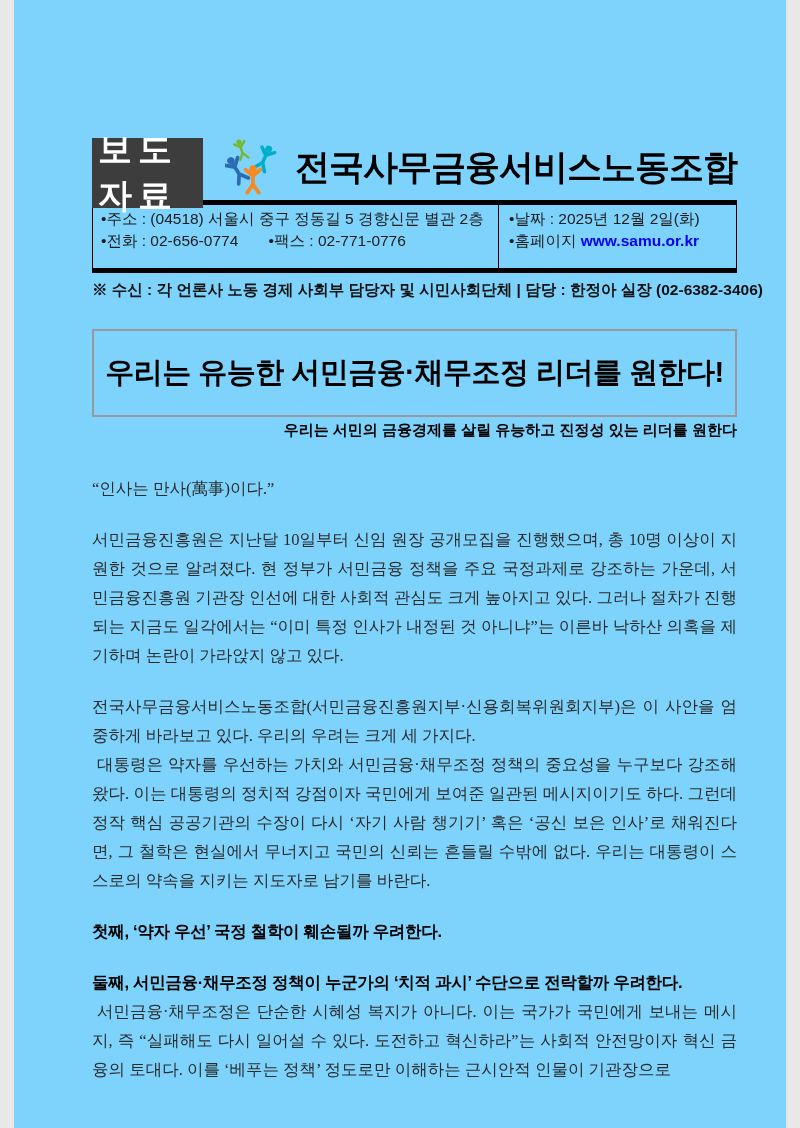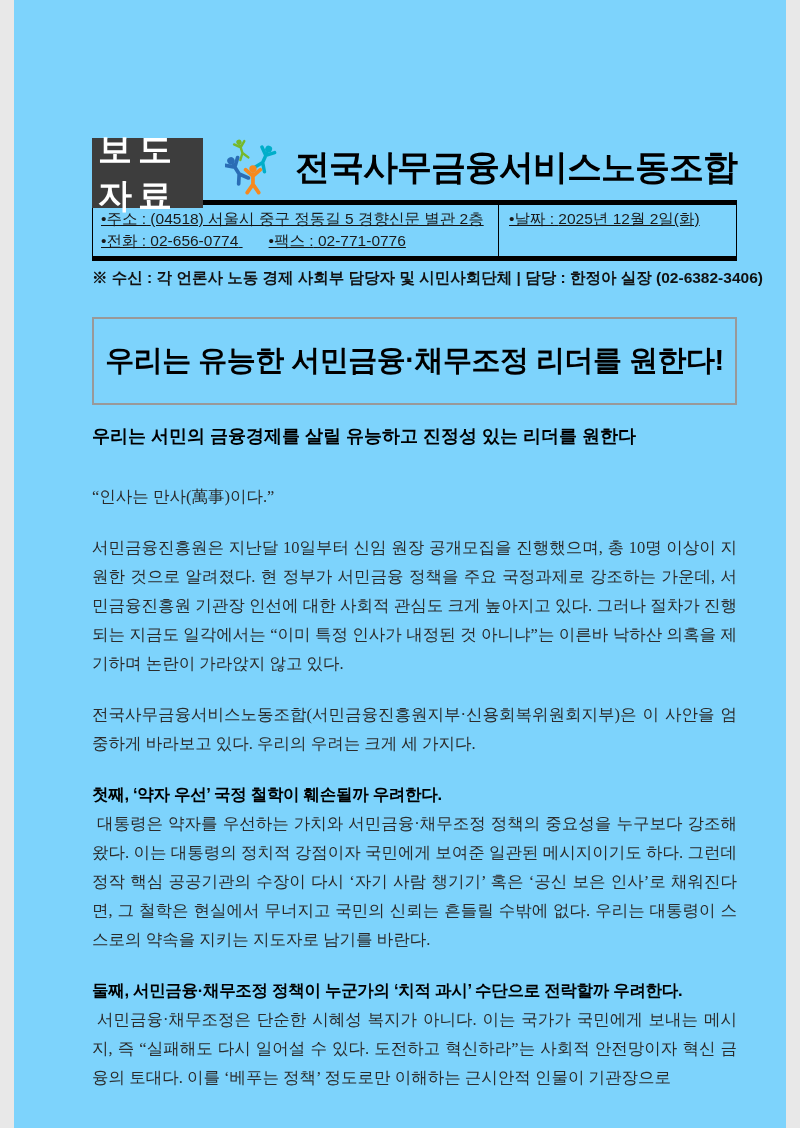--- a/index.html
+++ b/index.html
@@ -24,42 +24,42 @@
   .org-name {
     margin-left:16px; font-size:35px; font-weight:900; letter-spacing:-1px;
     color:#000; white-space:nowrap;
   }
 
   
   .info-table {
     display:grid; grid-template-columns:405px 1fr;
     border-left:1px solid #000; border-right:1px solid #000; border-bottom:5px solid #000;
   }
-  .info-cell { padding:3px 8px 4px 8px;text-decoration:underline; }
+  .info-cell { padding:3px 8px 16px 8px; }
   .info-cell.right { border-left:1px solid #000; padding-left:10px; }
   .info-line { font-size:15.5px; line-height:22px; white-space:nowrap; color:#1a1a1a; font-weight:500; }
   .info-line .lbl { font-weight:500; }
   .fax-group { margin-left:26px; }
   .home-link { color:#0000ee; font-weight:700; text-decoration:none; }
 
   .recipient {
     margin-top:5px; font-size:15.5px; font-weight:600; line-height:24px;
     white-space:nowrap; color:#111;
   }
 
   
   .headline-box {
     margin-top:27px; height:88px; border:2px solid #999;
     display:flex; align-items:center; justify-content:center;
   }
   .headline {
     font-size:29px; font-weight:800; color:#000; white-space:nowrap; letter-spacing:-0.5px;
   }
   .subheadline {
-    margin-top:19px; text-align:left; font-size:18px; font-weight:700; color:#000;
+    margin-top:4px; text-align:right; font-size:15px; font-weight:700; color:#000;
   }
 
   
   .body-text {
     margin-top:34px;
     font-family:"Liberation Serif", serif; font-size:16.5px; line-height:29px;
     color:#2b2b2b; text-align:justify; word-break:break-all;
   }
   .body-text .blk { margin-top:22px; }
   .body-text .blk.first { margin-top:0; }
@@ -114,34 +114,38 @@
           <span>02-656-0774</span>
           <span class="fax-group lbl">•팩스 :</span>
           <span>02-771-0776</span>
         </div>
       </div>
       <div class="info-cell right">
         <div class="info-line">
           <span class="lbl">•날짜 :</span>
           <span>2025년 12월 2일(화)</span>
         </div>
+        <div class="info-line">
+          <span class="lbl">•홈페이지</span>
+          <a href="#" class="home-link">www.samu.or.kr</a>
+        </div>
       </div>
     </div>
 
     <div class="recipient">※ 수신 : 각 언론사 노동 경제 사회부 담당자 및 시민사회단체 | 담당 : 한정아 실장 (02-6382-3406)</div>
 
     <div class="headline-box">
       <div class="headline">우리는 유능한 서민금융·채무조정 리더를 원한다!</div>
     </div>
     <div class="subheadline">우리는 서민의 금융경제를 살릴 유능하고 진정성 있는 리더를 원한다</div>
 
     <div class="body-text">
       <p class="blk first">“인사는 만사(萬事)이다.”</p>
       <p class="blk">서민금융진흥원은 지난달 10일부터 신임 원장 공개모집을 진행했으며, 총 10명 이상이 지원한 것으로 알려졌다. 현 정부가 서민금융 정책을 주요 국정과제로 강조하는 가운데, 서민금융진흥원 기관장 인선에 대한 사회적 관심도 크게 높아지고 있다. 그러나 절차가 진행되는 지금도 일각에서는 “이미 특정 인사가 내정된 것 아니냐”는 이른바 낙하산 의혹을 제기하며 논란이 가라앉지 않고 있다.</p>
       <p class="blk">전국사무금융서비스노동조합(서민금융진흥원지부·신용회복위원회지부)은 이 사안을 엄중하게 바라보고 있다. 우리의 우려는 크게 세 가지다.</p>
+      <p class="blk tight indent">대통령은 약자를 우선하는 가치와 서민금융·채무조정 정책의 중요성을 누구보다 강조해 왔다. 이는 대통령의 정치적 강점이자 국민에게 보여준 일관된 메시지이기도 하다. 그런데 정작 핵심 공공기관의 수장이 다시 ‘자기 사람 챙기기’ 혹은 ‘공신 보은 인사’로 채워진다면, 그 철학은 현실에서 무너지고 국민의 신뢰는 흔들릴 수밖에 없다. 우리는 대통령이 스스로의 약속을 지키는 지도자로 남기를 바란다.</p>
       <p class="blk heading">첫째, ‘약자 우선’ 국정 철학이 훼손될까 우려한다.</p>
-      <p class="blk tight indent">대통령은 약자를 우선하는 가치와 서민금융·채무조정 정책의 중요성을 누구보다 강조해 왔다. 이는 대통령의 정치적 강점이자 국민에게 보여준 일관된 메시지이기도 하다. 그런데 정작 핵심 공공기관의 수장이 다시 ‘자기 사람 챙기기’ 혹은 ‘공신 보은 인사’로 채워진다면, 그 철학은 현실에서 무너지고 국민의 신뢰는 흔들릴 수밖에 없다. 우리는 대통령이 스스로의 약속을 지키는 지도자로 남기를 바란다.</p>
       <p class="blk heading">둘째, 서민금융·채무조정 정책이 누군가의 ‘치적 과시’ 수단으로 전락할까 우려한다.</p>
       <p class="blk tight indent">서민금융·채무조정은 단순한 시혜성 복지가 아니다. 이는 국가가 국민에게 보내는 메시지, 즉 “실패해도 다시 일어설 수 있다. 도전하고 혁신하라”는 사회적 안전망이자 혁신 금융의 토대다. 이를 ‘베푸는 정책’ 정도로만 이해하는 근시안적 인물이 기관장으로</p>
     </div>
 
   </div>
 </div>
 
 </body></html>

